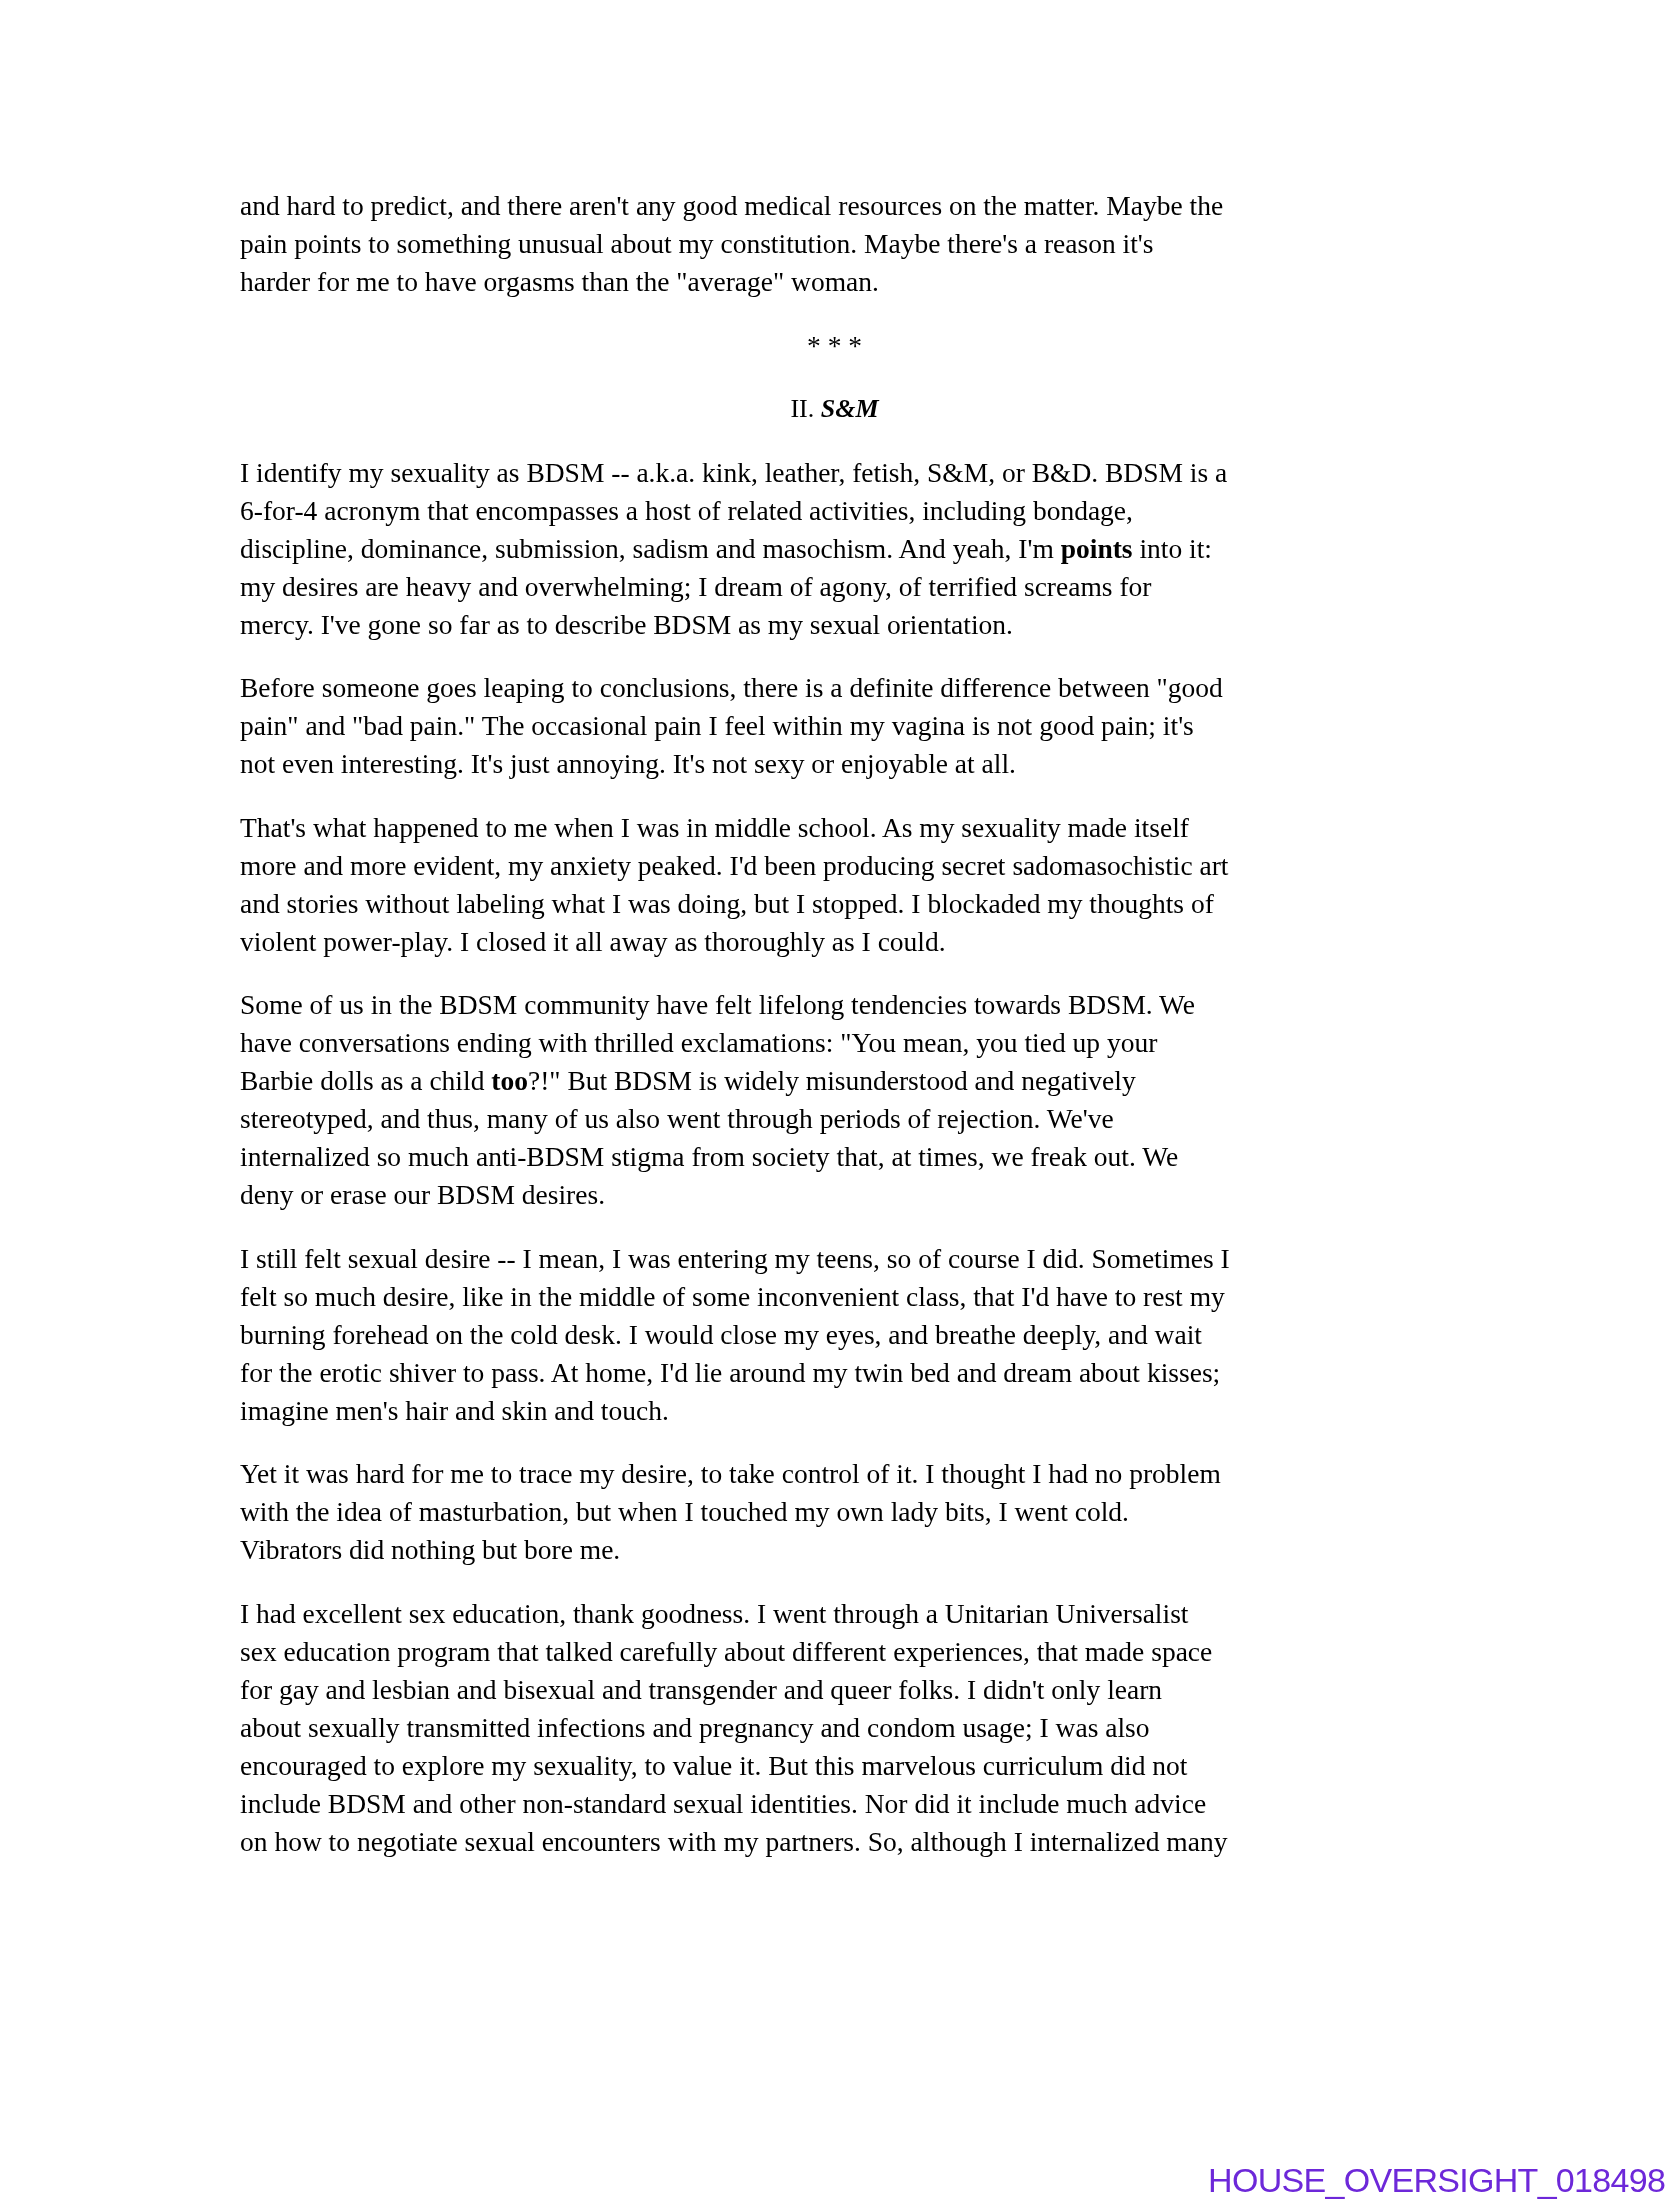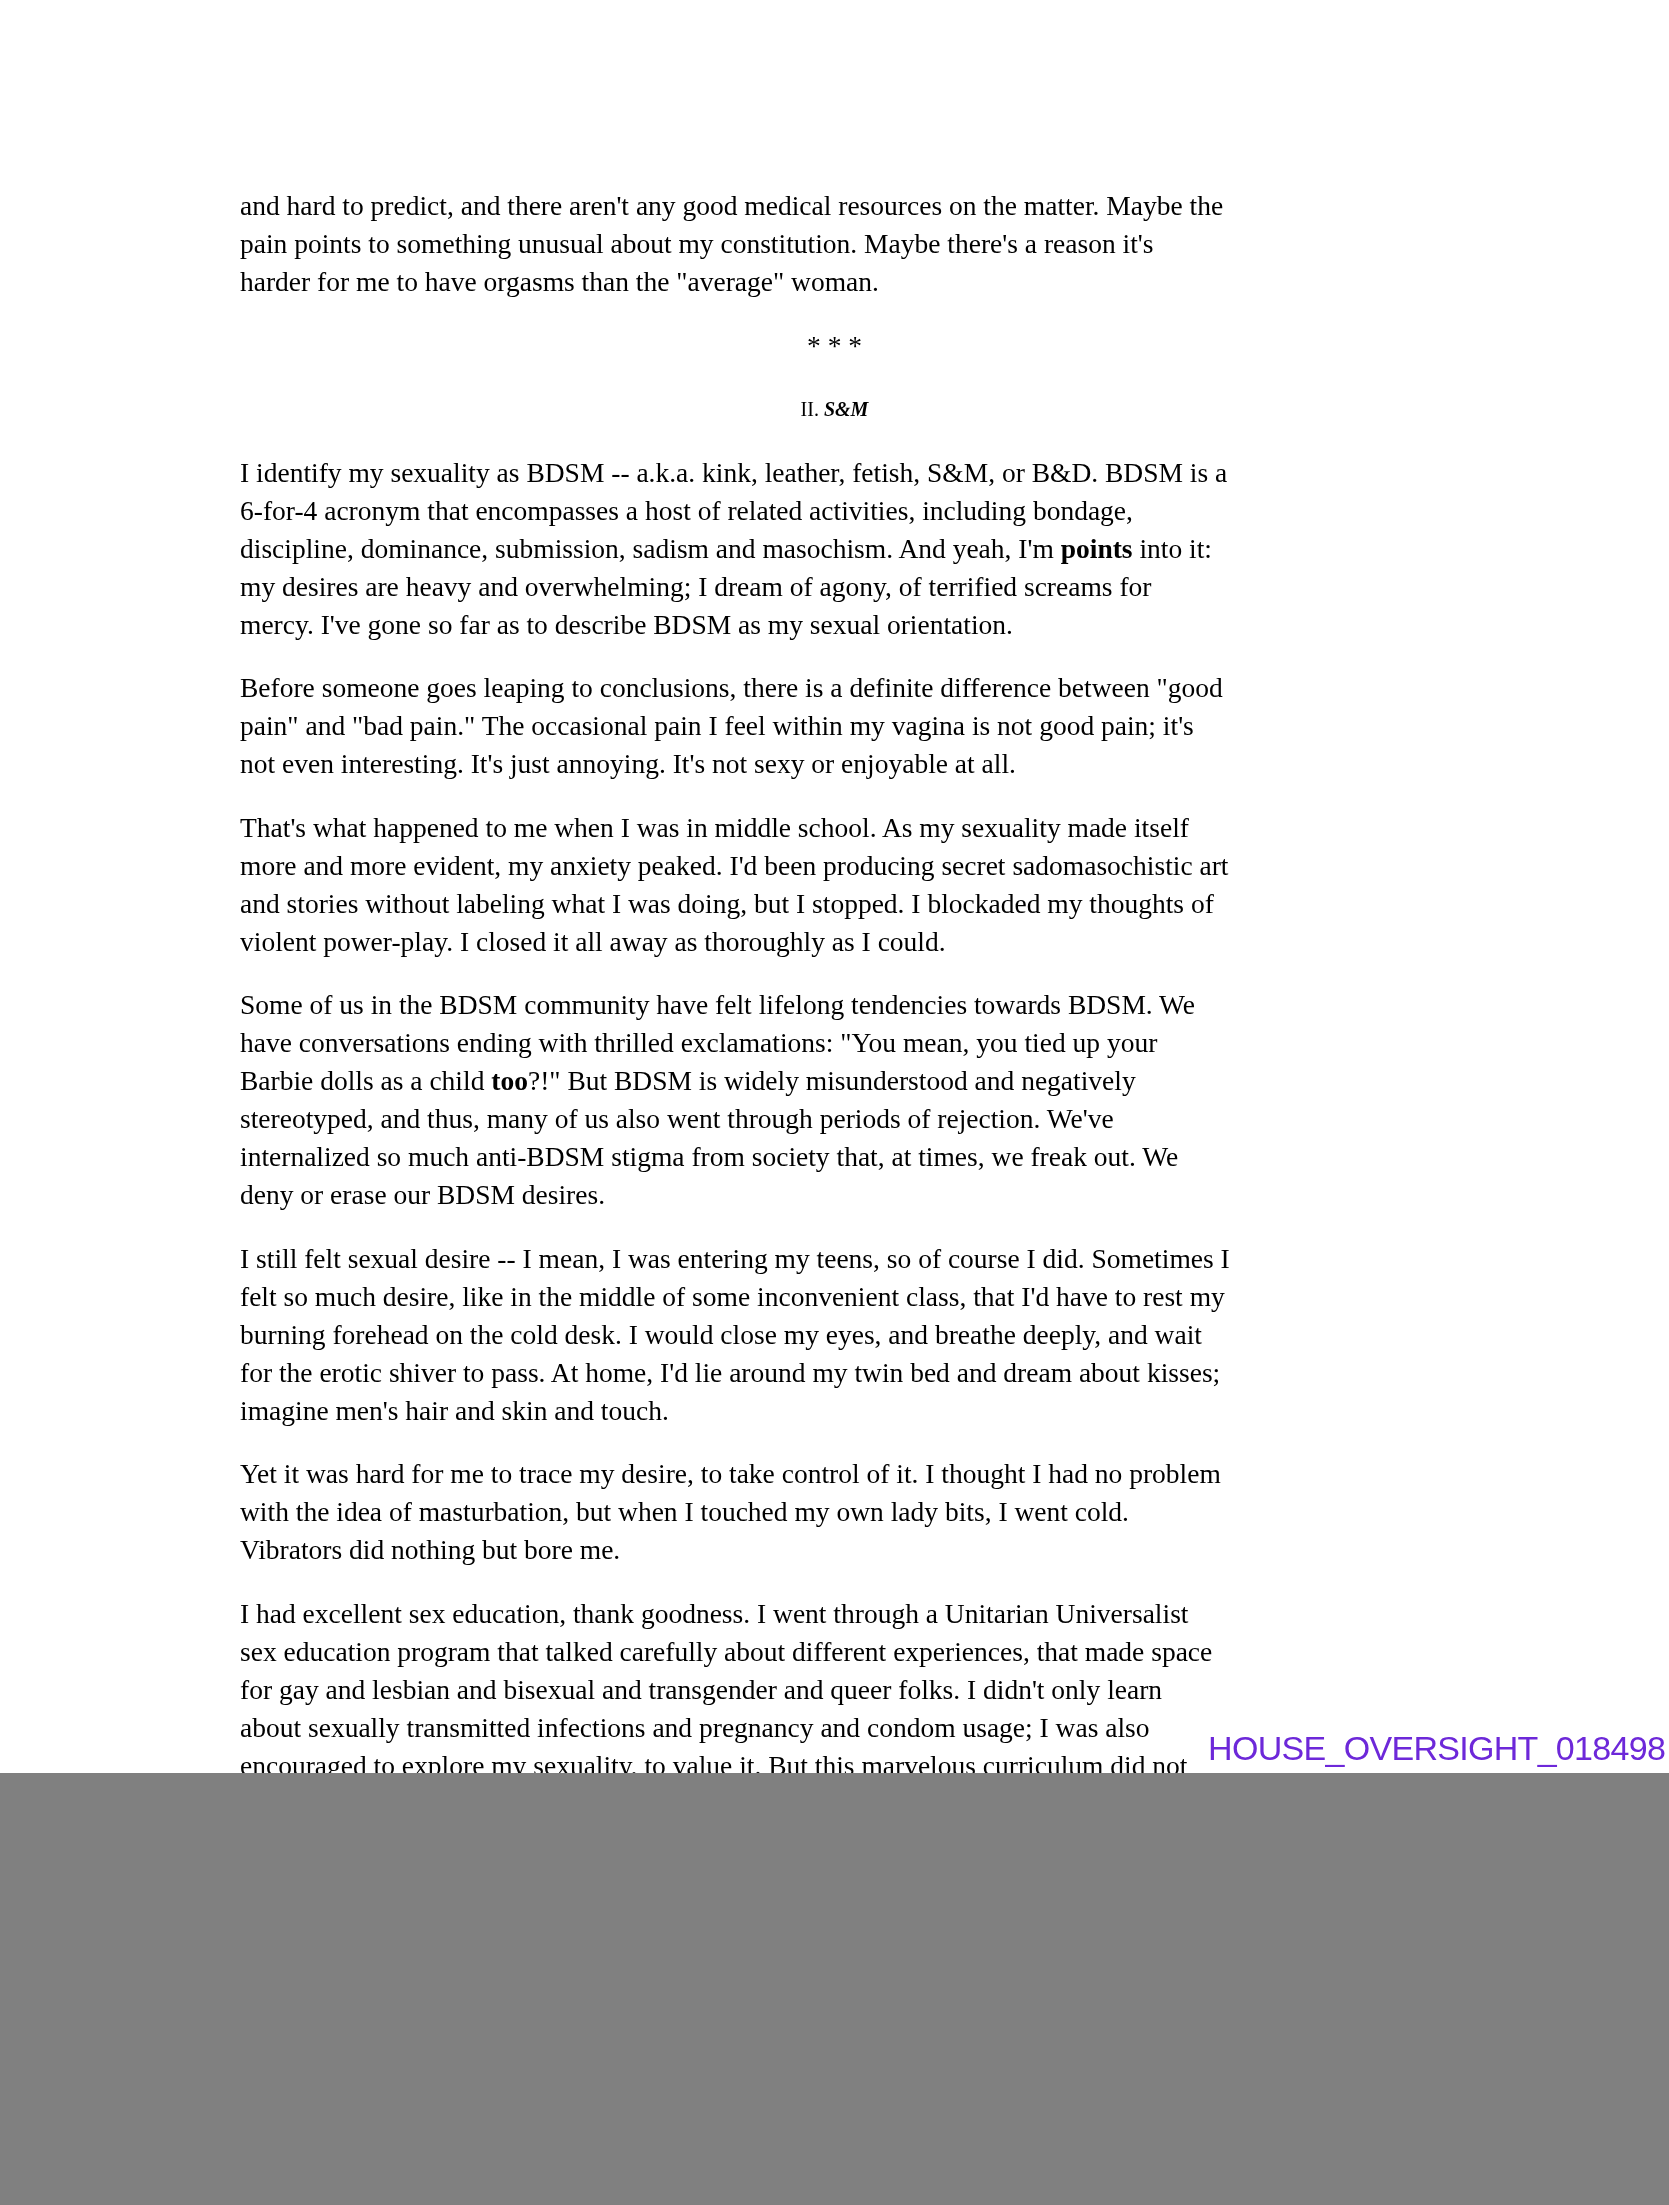--- a/index.html
+++ b/index.html
@@ -1,39 +1,39 @@
 <!DOCTYPE html>
 <html style="font-size:10.5px"><head>
 <meta charset="utf-8">
 <style>
   html, body { margin: 0; padding: 0; background: #808080; }
   .page {
     position: relative;
     width: 1669px;
-    height: 1773px;
+    height: 2205px;
     background: #ffffff;
     overflow: hidden;
     font-family: "Liberation Serif", "DejaVu Serif", serif;
     color: #000000;
   }
   .content {
     position: absolute;
     left: 240px;
     top: 187px;
     width: 1189px;
   }
   .content p {
     margin: 0 0 25.5px 0;
     font-size: 27.5px;
     line-height: 38px;
     white-space: pre-wrap;
     text-align: left;
   }
   .content p.center { text-align: center; white-space: normal; }
-  .content p.heading { font-size: 20px; }
+  .content p.heading { font-size: 26px; }
   .b { font-weight: bold; }
   .i { font-style: italic; }
   .footer {
     position: absolute;
     right: 3.9px;
     bottom: 7.9px;
     font-family: "Liberation Sans", "DejaVu Sans", sans-serif;
     font-size: 34px;
     line-height: 1;
     color: #6d28d9;

